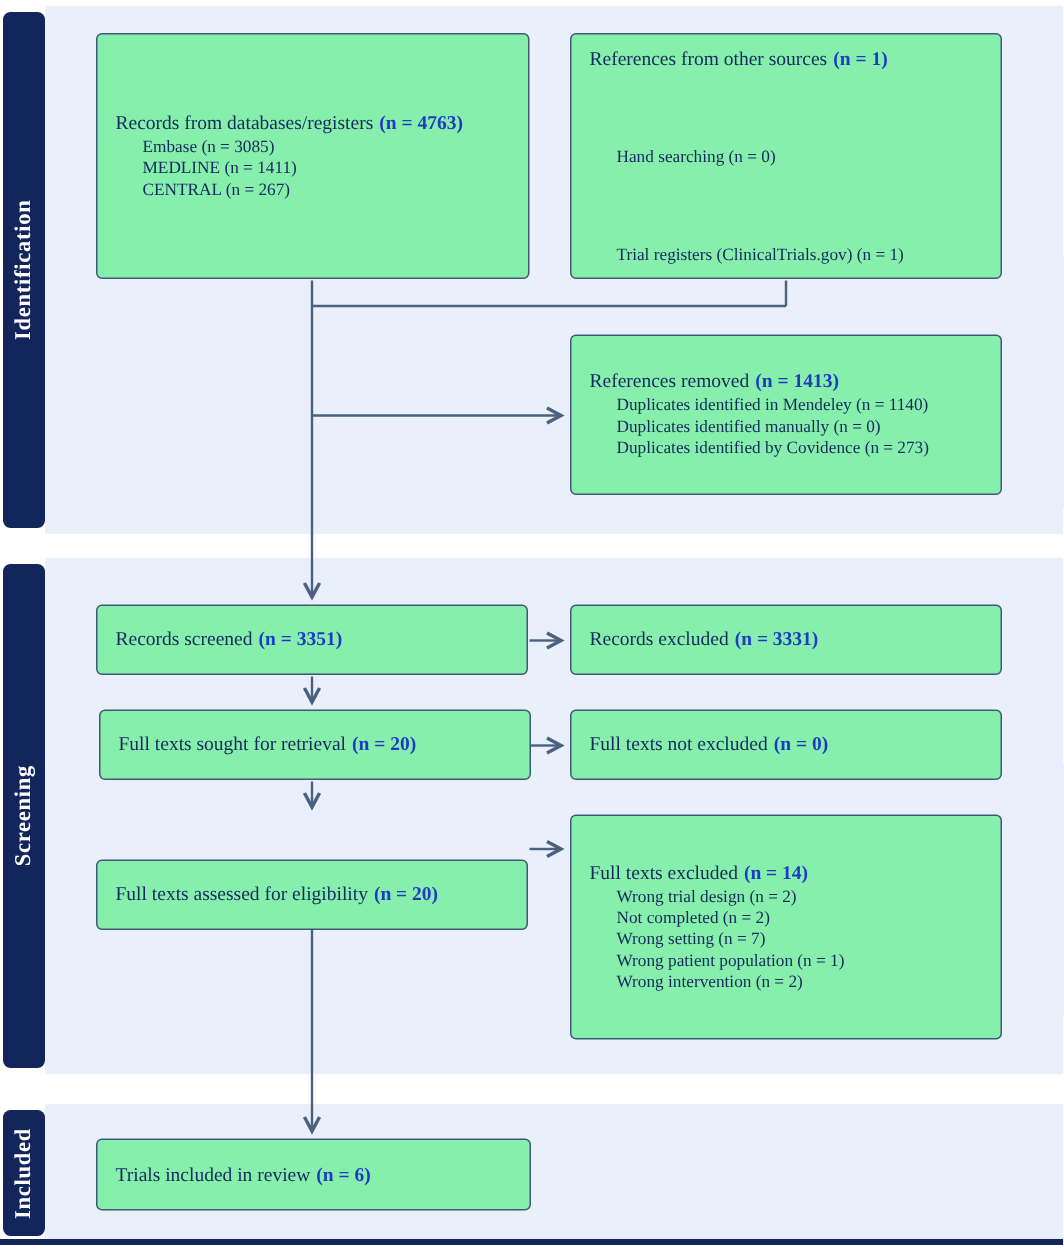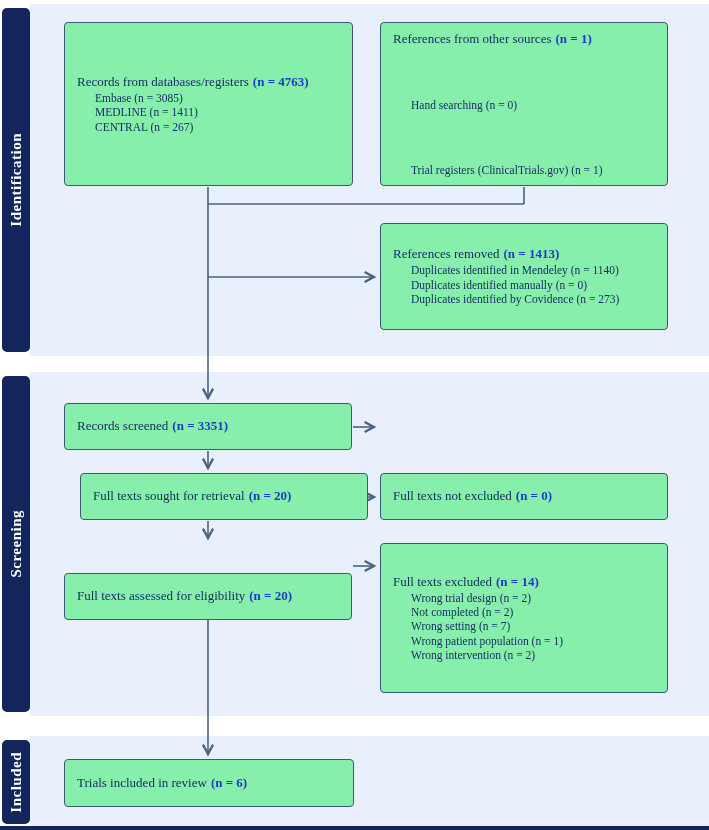--- a/index.html
+++ b/index.html
@@ -33,21 +33,21 @@
     padding:8px 12px;
   }
   .line1{font-size:13px;line-height:1.3;white-space:nowrap;}
   .line1 .n{font-weight:700;color:#1f3bc4;margin-left:4px;}
   .item{font-size:11.5px;line-height:1.25;padding-left:18px;white-space:nowrap;}
   .b1{left:64px;top:22px;width:289px;height:164px;}
   .b2{left:380px;top:22px;width:288px;height:164px;justify-content:space-between;}
   .b3{left:380px;top:223px;width:288px;height:107px;}
   .b4{left:64px;top:403px;width:288px;height:47px;}
   .b5{left:380px;top:403px;width:288px;height:47px;}
-  .b6{left:80px;top:473px;width:288px;height:47px;}
+  .b6{left:66px;top:473px;width:288px;height:47px;}
   .b7{left:380px;top:473px;width:288px;height:47px;}
   .b8{left:64px;top:543px;width:288px;height:47px;margin-top:30px;}
   .b9{left:380px;top:543px;width:288px;height:150px;}
   .b10{left:64px;top:759px;width:290px;height:48px;}
   .bottom-strip{position:absolute;left:0;right:0;top:826px;height:4px;background:#12265c;}
 </style>
 </head>
 <body>
 
 <div class="canvas">
@@ -103,20 +103,23 @@
     <div class="line1"><span>References removed</span><span class="n">(n = 1413)</span></div>
     <div class="item">Duplicates identified in Mendeley (n = 1140)</div>
     <div class="item">Duplicates identified manually (n = 0)</div>
     <div class="item">Duplicates identified by Covidence (n = 273)</div>
   </div>
 
   <div class="box b4">
     <div class="line1"><span>Records screened</span><span class="n">(n = 3351)</span></div>
   </div>
 
+  <div class="box b5">
+    <div class="line1"><span>Records excluded</span><span class="n">(n = 3331)</span></div>
+  </div>
 
   <div class="box b6">
     <div class="line1"><span>Full texts sought for retrieval</span><span class="n">(n = 20)</span></div>
   </div>
 
   <div class="box b7">
     <div class="line1"><span>Full texts not excluded</span><span class="n">(n = 0)</span></div>
   </div>
 
   <div class="box b8">

